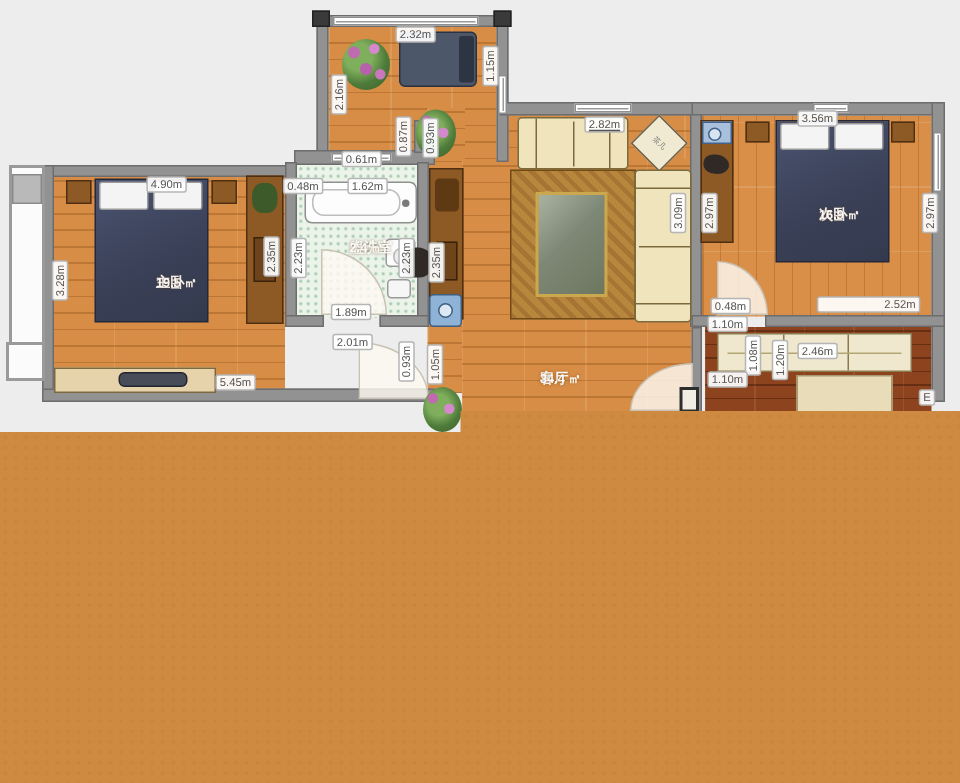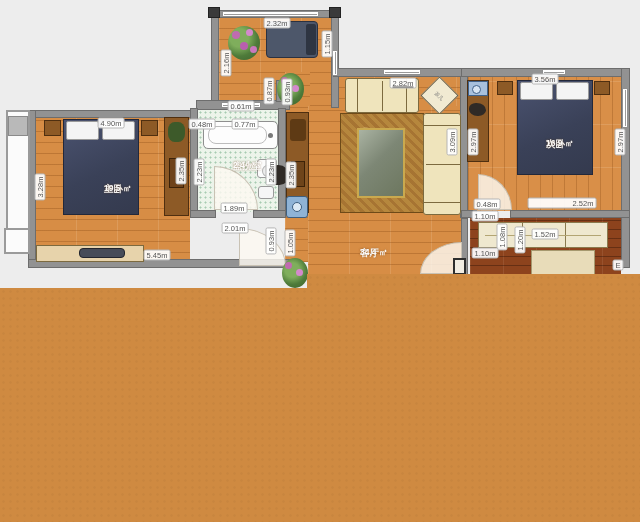--- a/index.html
+++ b/index.html
@@ -219,42 +219,42 @@
       </div>
     </div>
   <div id="dims" style="left:0;top:0;width:100%;height:100%;pointer-events:none">
       <div class="dim" style="left: 277px; top: 23px;">2.32m</div>
       <div class="dim v" style="left: 327px; top: 44px;">1.15m</div>
       <div class="dim v" style="left: 226px; top: 63px;">2.16m</div>
       <div class="dim v" style="left: 269px; top: 91px;">0.87m</div>
       <div class="dim v" style="left: 287px; top: 92px;">0.93m</div>
       <div class="dim" style="left: 241px; top: 106px;">0.61m</div>
       <div class="dim" style="left: 202px; top: 124px;">0.48m</div>
-      <div class="dim" style="left: 245px; top: 124px;">0.77m</div>
+      <div class="dim" style="left: 245px; top: 124px;">1.62m</div>
       <div class="dim v" style="left: 199px; top: 172px;">2.23m</div>
       <div class="dim v" style="left: 271px; top: 172px;">2.23m</div>
       <div class="dim" style="left: 234px; top: 208px;">1.89m</div>
       <div class="dim" style="left: 111px; top: 123px;">4.90m</div>
       <div class="dim v" style="left: 40px; top: 187px;">3.28m</div>
       <div class="dim v" style="left: 181px; top: 171px;">2.35m</div>
       <div class="dim" style="left: 157px; top: 255px;">5.45m</div>
       <div class="dim v" style="left: 291px; top: 175px;">2.35m</div>
       <div class="dim" style="left: 235px; top: 228px;">2.01m</div>
       <div class="dim v" style="left: 271px; top: 241px;">0.93m</div>
       <div class="dim v" style="left: 290px; top: 243px;">1.05m</div>
       <div class="dim" style="left: 403px; top: 83px; text-decoration: underline;">2.82m</div>
       <div class="dim v" style="left: 452px; top: 142px;">3.09m</div>
       <div class="dim" style="left: 545px; top: 79px;">3.56m</div>
       <div class="dim v" style="left: 473px; top: 142px;">2.97m</div>
       <div class="dim v" style="left: 620px; top: 142px;">2.97m</div>
       <div class="dim" style="left: 487px; top: 204px;">0.48m</div>
-      <div class="dim" style="left: 562px; top: 203px; padding-left: 44px;">2.52m</div>
+      <div class="dim" style="left: 579px; top: 203px; padding-left: 44px;">2.52m</div>
       <div class="dim" style="left: 485px; top: 216px;">1.10m</div>
       <div class="dim v" style="left: 502px; top: 237px;">1.08m</div>
       <div class="dim" style="left: 485px; top: 253px;">1.10m</div>
       <div class="dim v" style="left: 520px; top: 240px;">1.20m</div>
-      <div class="dim" style="left: 545px; top: 234px;">1.52m</div>
+      <div class="dim" style="left: 545px; top: 234px;">2.46m</div>
       <div class="dim" style="left: 618px; top: 265px;">E</div>
     </div>
 
   <div class="overlay" style="left:307px;top:274px;width:333px;height:15px"></div>
   <div class="overlay" style="left:0;top:288px;width:640px;height:234px"></div>
 </div>
 
 </body></html>

